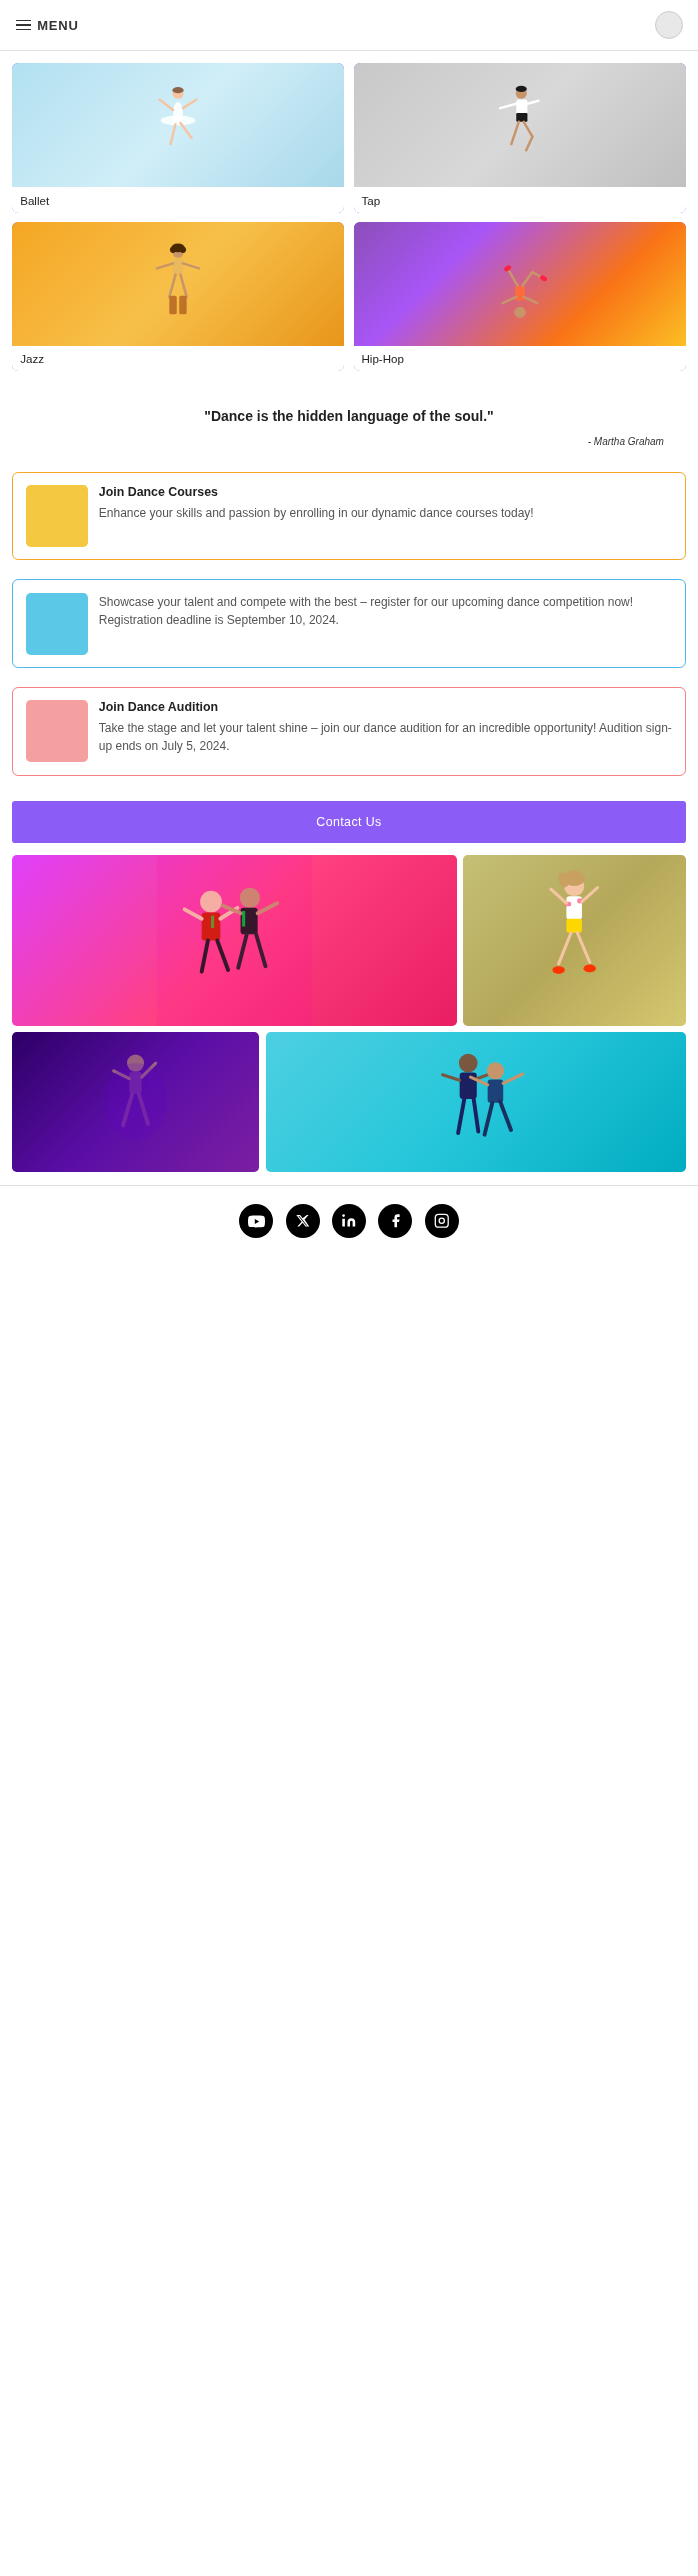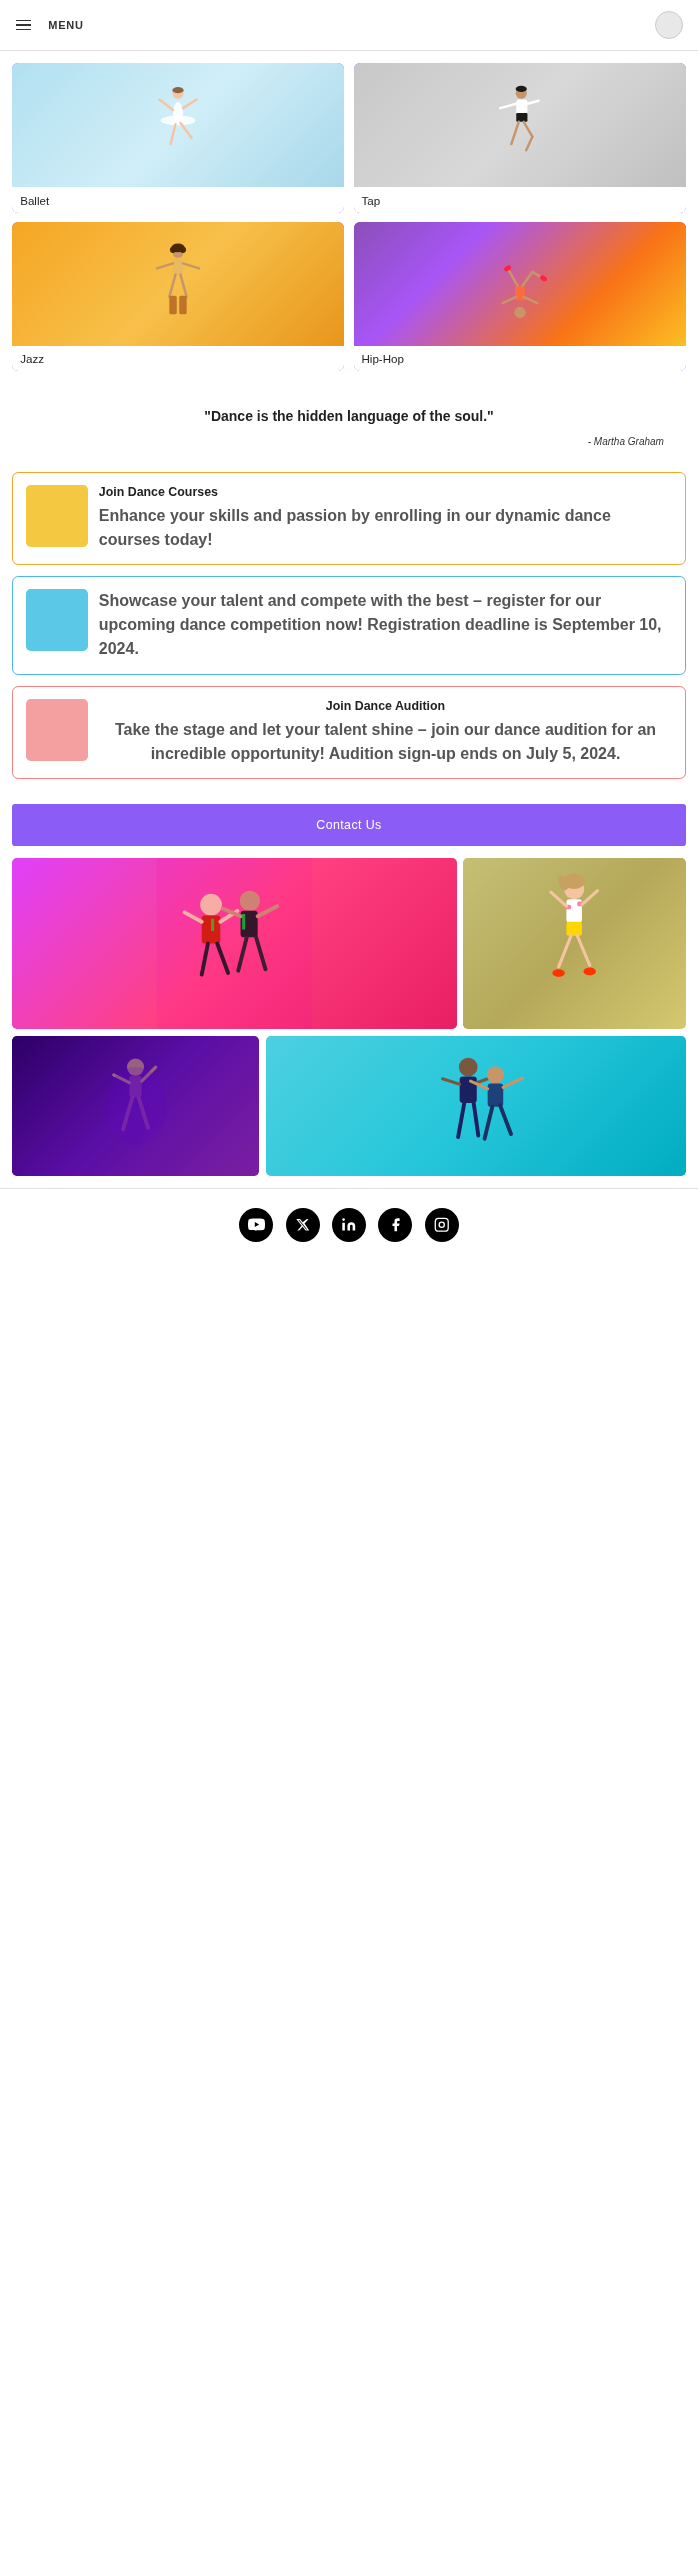--- a/index.html
+++ b/index.html
@@ -31,25 +31,24 @@
       gap: 3.1px;
       cursor: pointer;
     }
     .menu-icon span {
       display: block;
       width: 15.5px;
       height: 1.6px;
       background: #333;
     }
     .menu-label {
-      font-size: 11px;
+      font-size: 13px;
       font-weight: bold;
       letter-spacing: 0.8px;
       color: #333;
-      margin-left: 11px;
     }
     .avatar-circle {
       width: 28px;
       height: 28px;
       border-radius: 50%;
       border: 1.6px solid #ccc;
       background: #e8e8e8;
     }
 
     
@@ -126,58 +125,57 @@
       color: #333;
       text-align: right;
       padding-right: 15.5px;
     }
 
     
     .action-cards {
       padding: 12.4px;
       display: flex;
       flex-direction: column;
-      gap: 11px;
+      gap: 19px;
     }
     .action-card {
       display: flex;
       align-items: flex-start;
       gap: 11px;
       padding: 12.4px;
       border: 1.6px solid;
       border-radius: 6.2px;
       background: #fff;
     }
     .action-card.gold { border-color: #f5a623; }
     .action-card.blue { border-color: #4db8e8; }
-    .action-card.pink { border-color: #f48080; text-align: center; }
+    .action-card.pink { border-color: #f48080; }
 
     .action-color-block {
       width: 62px;
       min-width: 62px;
       height: 62px;
       border-radius: 4.7px;
       flex-shrink: 0;
     }
     .action-color-block.gold { background: #f5c842; }
     .action-color-block.blue { background: #5bc8e8; }
     .action-color-block.pink { background: #f4a0a0; }
 
     .action-content { flex: 1; }
     .action-title {
       font-size: 12.4px;
       font-weight: bold;
       color: #222;
       margin-bottom: 4.7px;
     }
     .action-desc {
-      font-size: 16px;
+      font-size: 12px;
       color: #555;
       line-height: 1.5;
-      font-weight: bold;
     }
 
     
     .contact-btn-container {
       padding: 12.4px;
     }
     .contact-btn {
       width: 100%;
       background: #8b5cf6;
       color: #fff;

